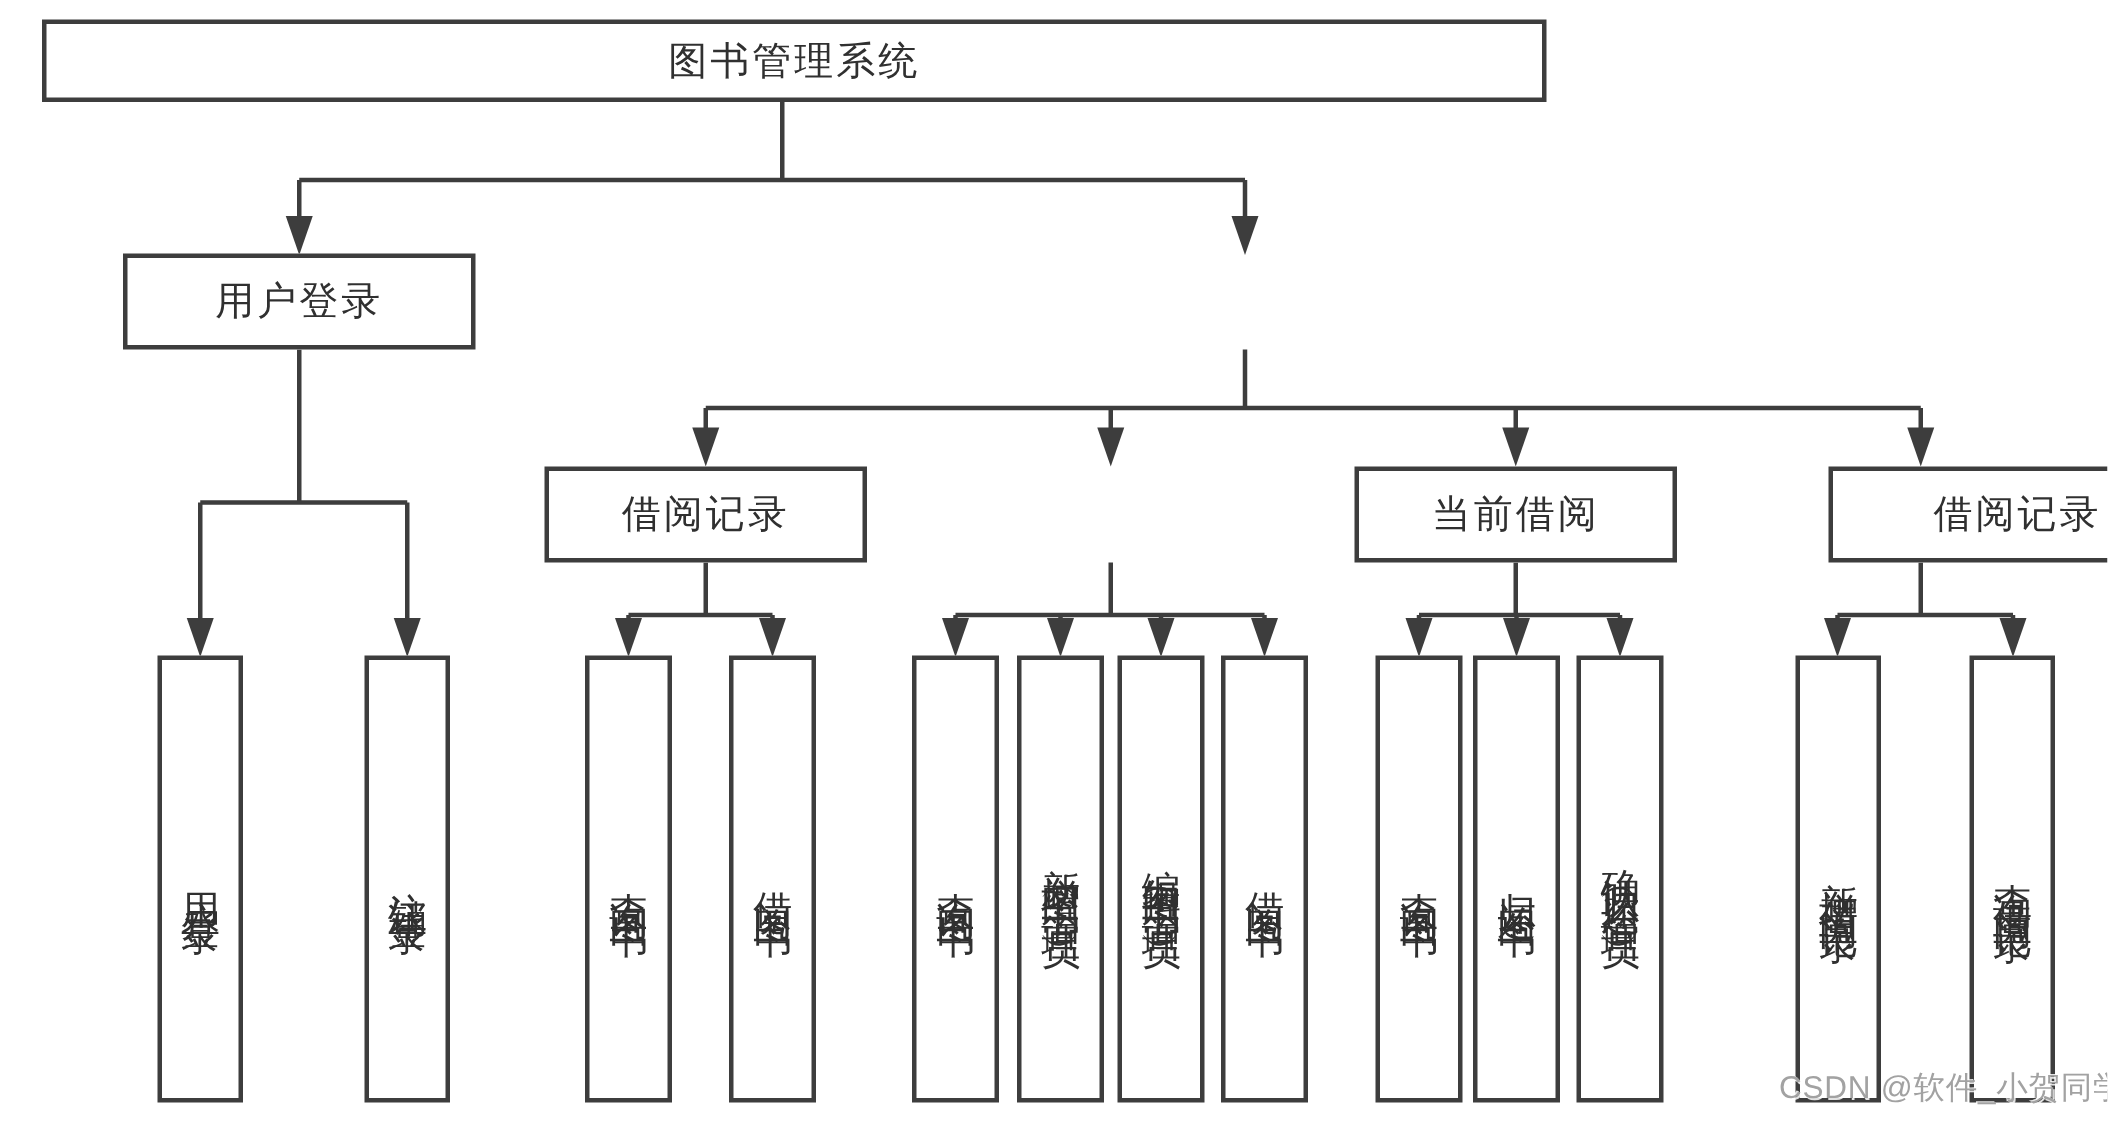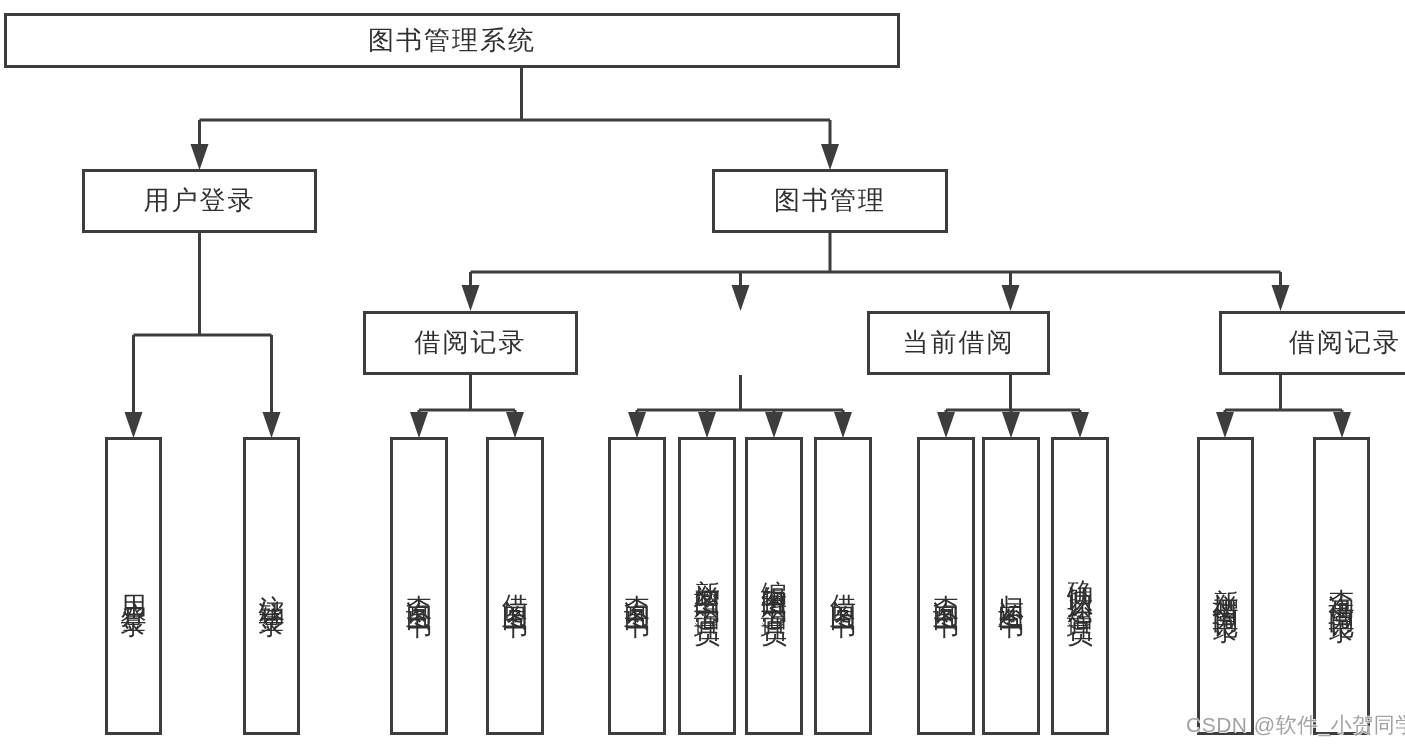--- a/index.html
+++ b/index.html
@@ -67,35 +67,32 @@
       <polygon points="765,412 783,412 774,438"></polygon>
       <polygon points="834,412 852,412 843,438"></polygon>
       <polygon points="937,412 955,412 946,438"></polygon>
       <polygon points="1002,412 1020,412 1011,438"></polygon>
       <polygon points="1071,412 1089,412 1080,438"></polygon>
       <polygon points="1216,412 1234,412 1225,438"></polygon>
       <polygon points="1333,412 1351,412 1342,438"></polygon>
     </g>
   </svg>
 
-  <div class="node" style="left:4px;top:13px;width:896px;height:55px">
+  <div class="node" style="left:28px;top:13px;width:1003px;height:55px">
     <span class="label">图书管理系统</span>
   </div>
 
   <div class="node" style="left:82px;top:169px;width:235px;height:64px">
     <span class="label">用户登录</span>
   </div>
-  <div class="node" style="left:712px;top:169px;width:236px;height:64px">
-    <span class="label">图书管理</span>
-  </div>
 
   <div class="node" style="left:363px;top:311px;width:215px;height:64px">
     <span class="label">借阅记录</span>
   </div>
-  <div class="node" style="left:867px;top:311px;width:183px;height:64px">
+  <div class="node" style="left:903px;top:311px;width:215px;height:64px">
     <span class="label">当前借阅</span>
   </div>
   <div class="node" style="left:1219px;top:311px;width:252px;height:64px">
     <span class="label">借阅记录</span>
   </div>
 
   <div class="node v" style="left:105px;top:437px;width:57px;height:298px">
     <span class="label">用户登录</span>
   </div>
   <div class="node v" style="left:243px;top:437px;width:57px;height:298px">

